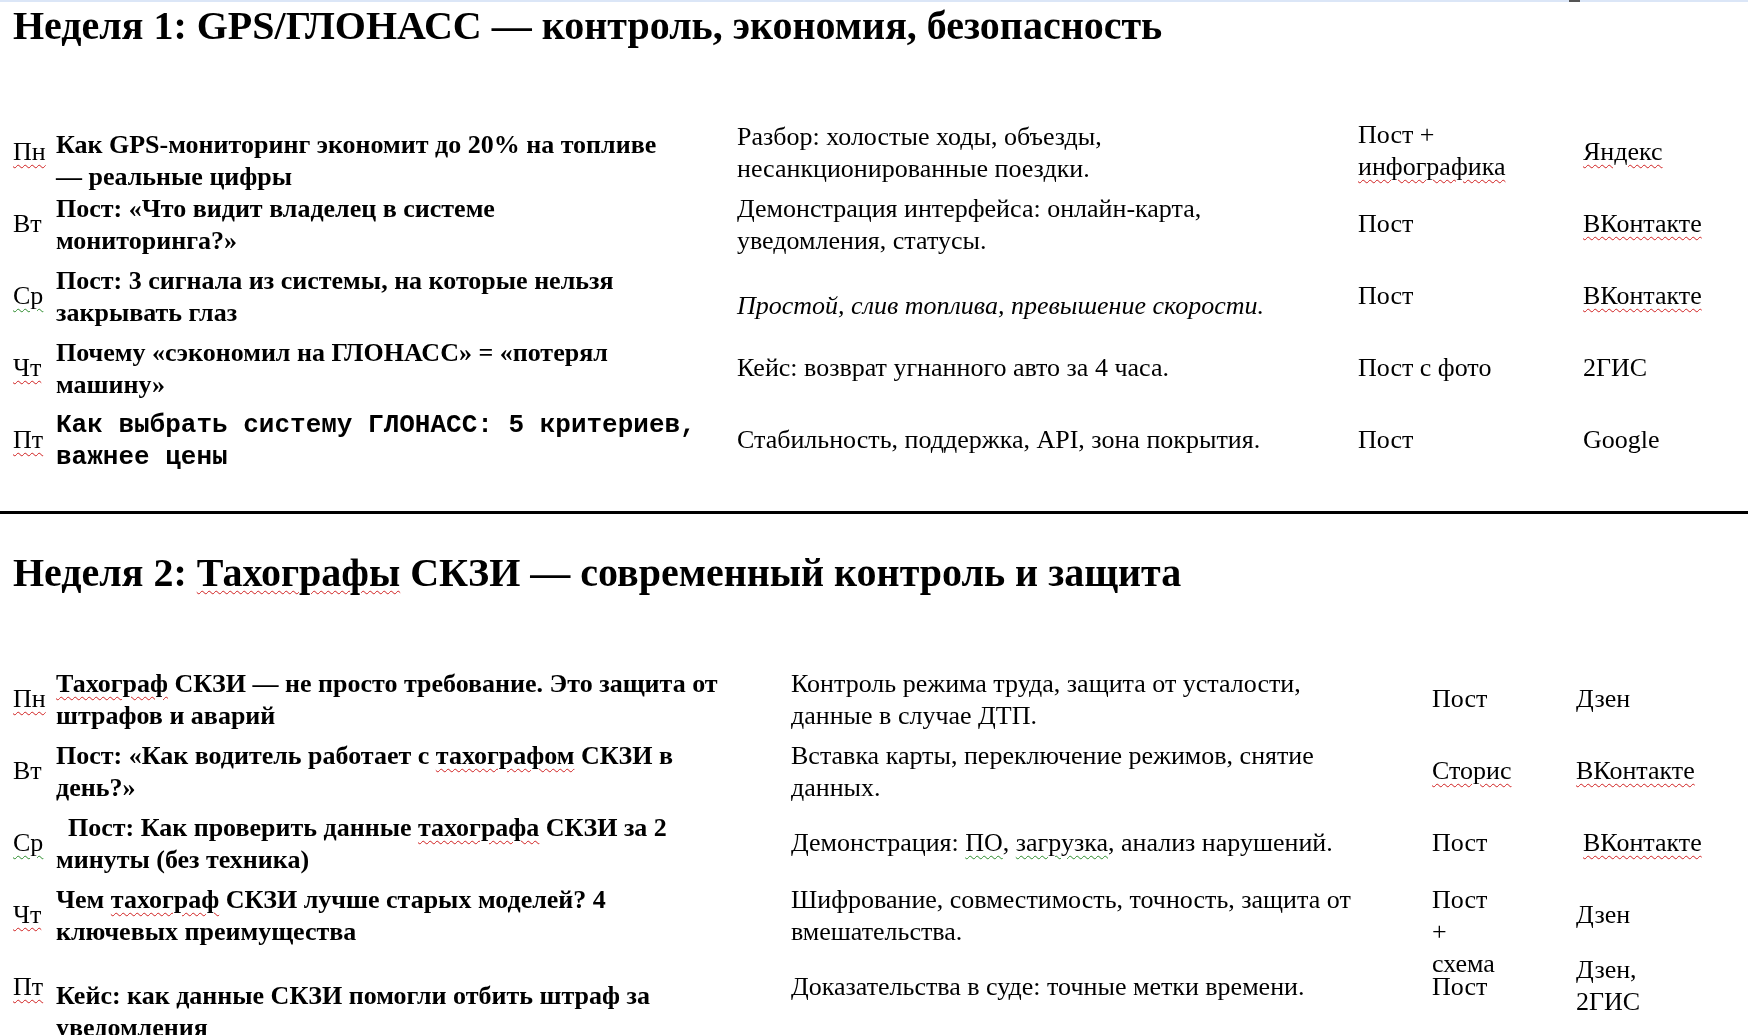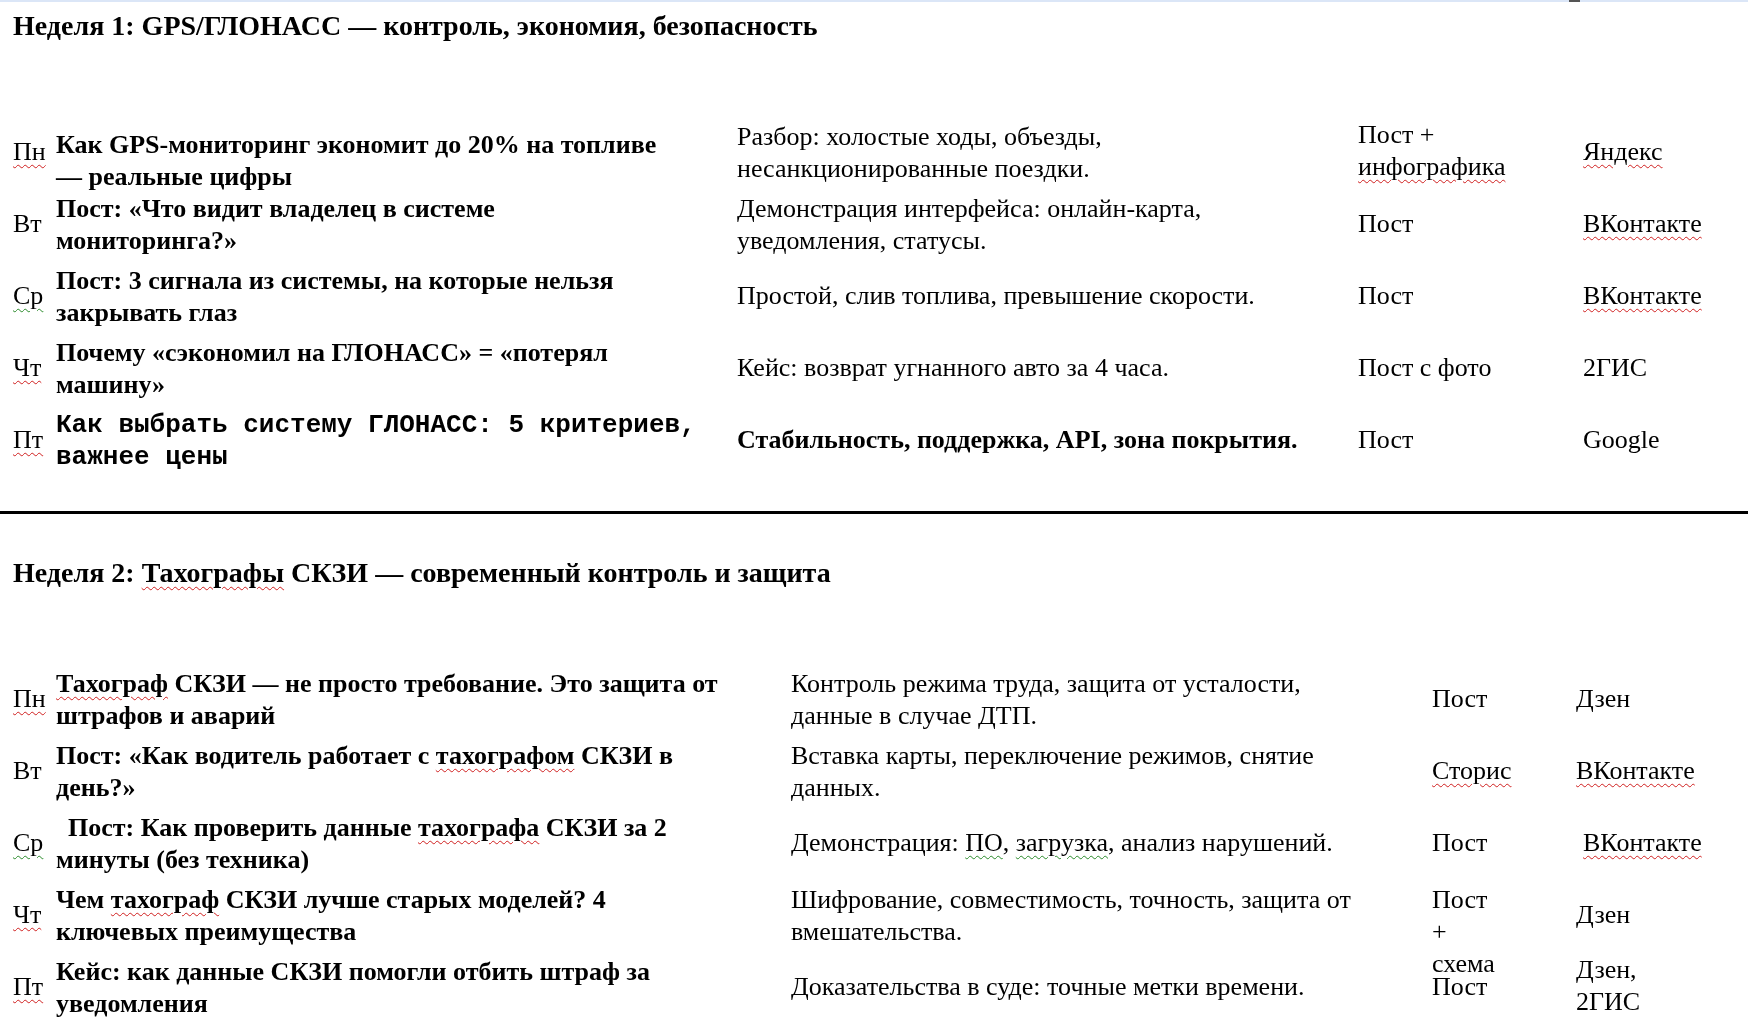--- a/index.html
+++ b/index.html
@@ -24,21 +24,21 @@
     .top-mark {
       position: absolute;
       left: 1569px; top: 0;
       width: 11px; height: 2px;
       background: #555555;
     }
     .week-heading {
       position: absolute;
       left: 13px;
       font-weight: bold;
-      font-size: 28px;
+      font-size: 40px;
       line-height: 32px;
       white-space: nowrap;
     }
     .divider {
       position: absolute;
       left: 0;
       width: 1748px;
       height: 3px;
       background: #000000;
     }
@@ -111,21 +111,21 @@
   <span class="cell" style="left:1358px; top:15px;">Пост</span>
   <span class="cell spell" style="left:1583px; top:15px;">ВКонтакте</span>
 </div>
 
 <div class="row" style="top:265px;">
   <span class="cell day spell-green" style="top:15px;">Ср</span>
   <div class="cell title" style="top:0;">
     <div>Пост: 3 сигнала из системы, на которые нельзя</div>
     <div>закрывать глаз</div>
   </div>
-  <span class="cell" style="left:737px; top:15px; white-space:nowrap;">Простой, слив топлива, превышение скорости.</span>
+  <span class="cell" style="left:737px; top:25px; white-space:nowrap;font-style:italic;">Простой, слив топлива, превышение скорости.</span>
   <span class="cell" style="left:1358px; top:15px;">Пост</span>
   <span class="cell spell" style="left:1583px; top:15px;">ВКонтакте</span>
 </div>
 
 <div class="row" style="top:337px;">
   <span class="cell day spell" style="top:15px;">Чт</span>
   <div class="cell title" style="top:0;">
     <div>Почему «сэкономил на ГЛОНАСС» = «потерял</div>
     <div>машину»</div>
   </div>
@@ -133,21 +133,21 @@
   <span class="cell" style="left:1358px; top:15px; white-space:nowrap;">Пост с фото</span>
   <span class="cell" style="left:1583px; top:15px;">2ГИС</span>
 </div>
 
 <div class="row" style="top:409px;">
   <span class="cell day spell" style="top:15px;">Пт</span>
   <div class="cell title" style="top:0;font-family:Liberation Mono, monospace;">
     <div>Как выбрать систему ГЛОНАСС: 5 критериев,</div>
     <div>важнее цены</div>
   </div>
-  <span class="cell" style="left:737px; top:15px; white-space:nowrap;font-weight:bold;">Стабильность, поддержка, API, зона покрытия.</span>
+  <span class="cell" style="left:737px; top:15px; white-space:nowrap;">Стабильность, поддержка, API, зона покрытия.</span>
   <span class="cell" style="left:1358px; top:15px;">Пост</span>
   <span class="cell" style="left:1583px; top:15px;">Google</span>
 </div>
 
 <div class="divider" style="top:511px;"></div>
 
 <div class="week-heading" style="top:557px;">
   <span>Неделя 2: </span><span class="spell">Тахографы</span><span> СКЗИ — современный контроль и защита</span>
 </div>
 
@@ -203,21 +203,21 @@
   <div class="cell" style="left:1432px; top:0;">
     <div>Пост +</div>
     <div>схема</div>
   </div>
   <span class="cell" style="left:1576px; top:15px;">Дзен</span>
 </div>
 
 <div class="row" style="top:956px;">
   <span class="cell day spell" style="top:15px;">Пт</span>
   <div class="cell title" style="top:0;">
-    <div style="white-space:nowrap;">Кейс: как данные СКЗИ помогли отбить штраф за</div>
+    <div style="white-space:nowrap;margin-top:24px;">Кейс: как данные СКЗИ помогли отбить штраф за</div>
     <div>уведомления</div>
   </div>
   <span class="cell" style="left:791px; top:15px; white-space:nowrap;">Доказательства в суде: точные метки времени.</span>
   <span class="cell" style="left:1432px; top:15px;">Пост</span>
   <div class="cell" style="left:1576px; top:-2px;">
     <div>Дзен,</div>
     <div>2ГИС</div>
   </div>
 </div>
 

